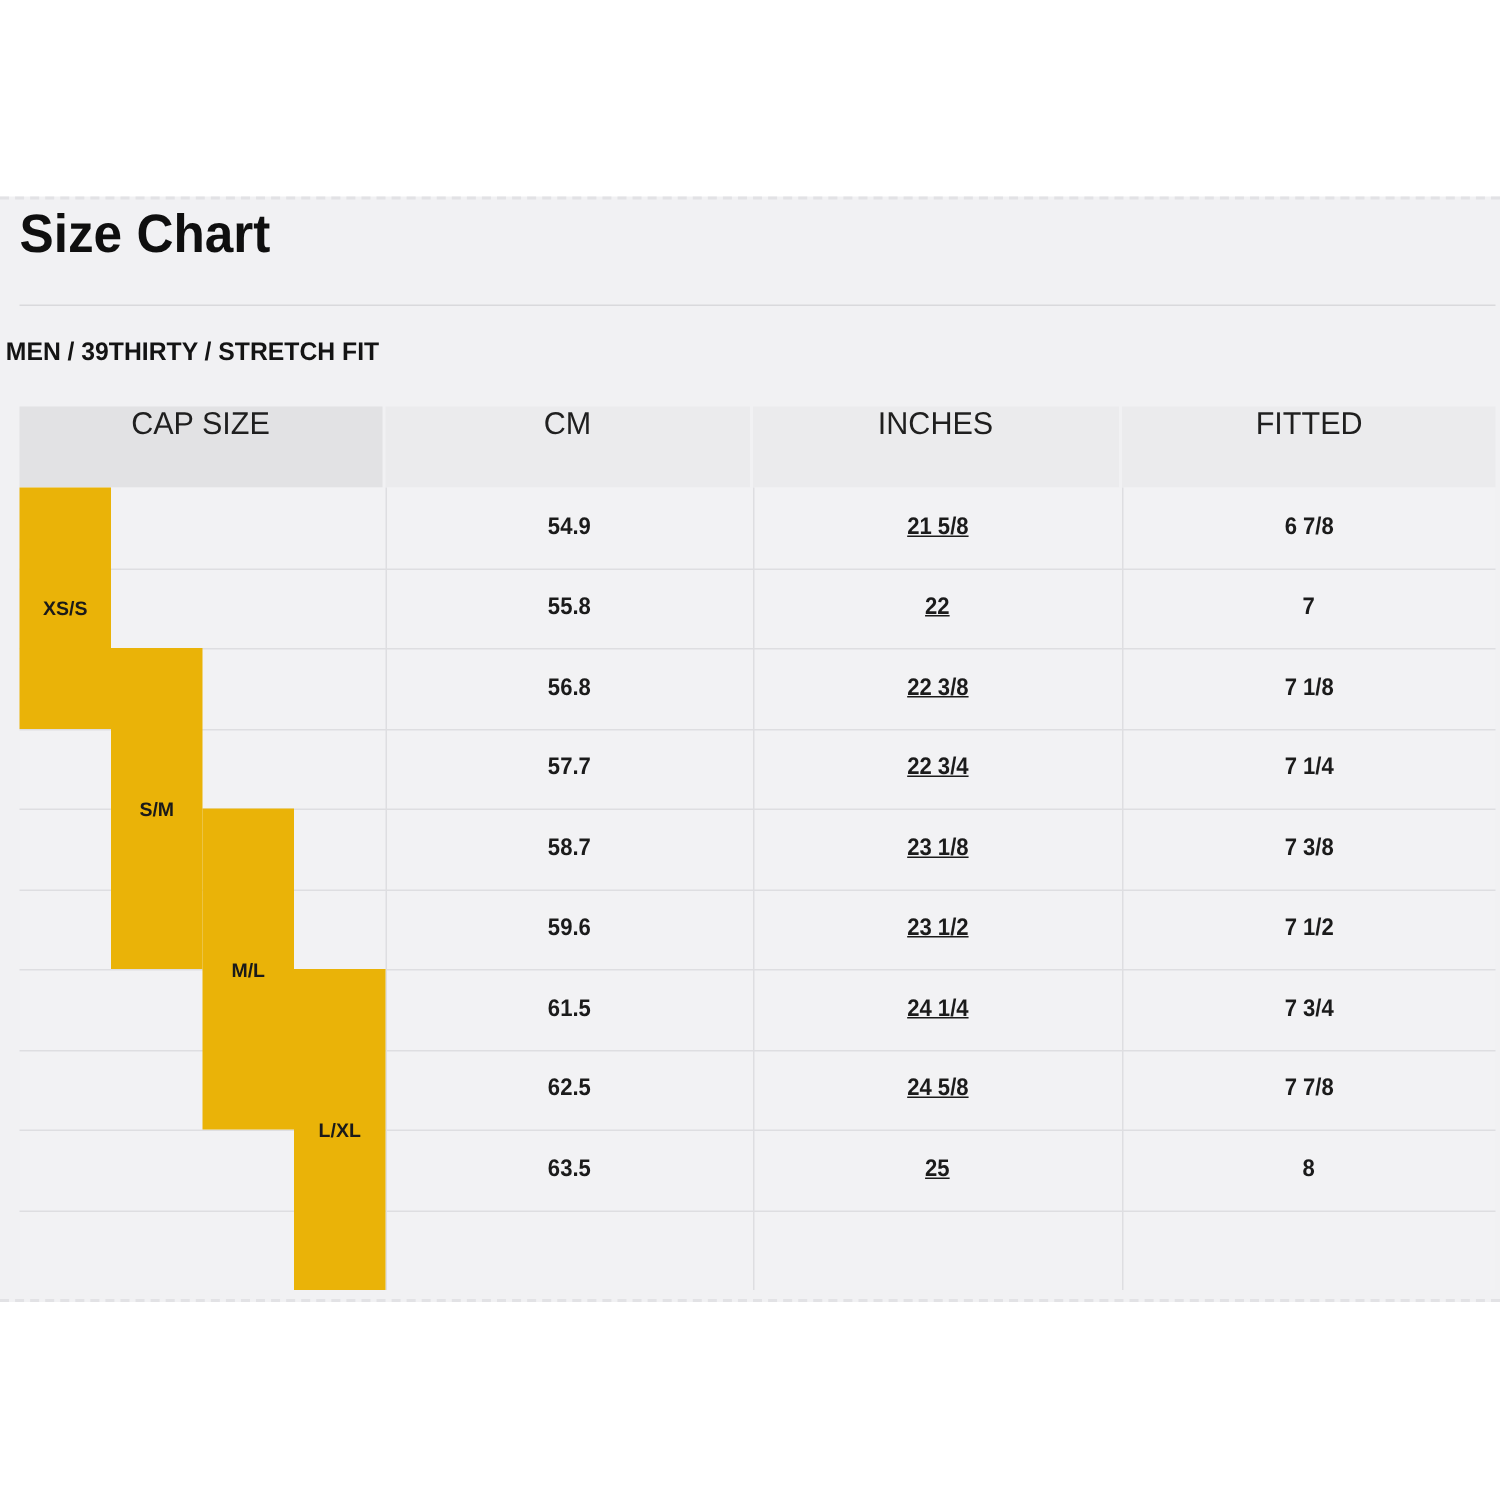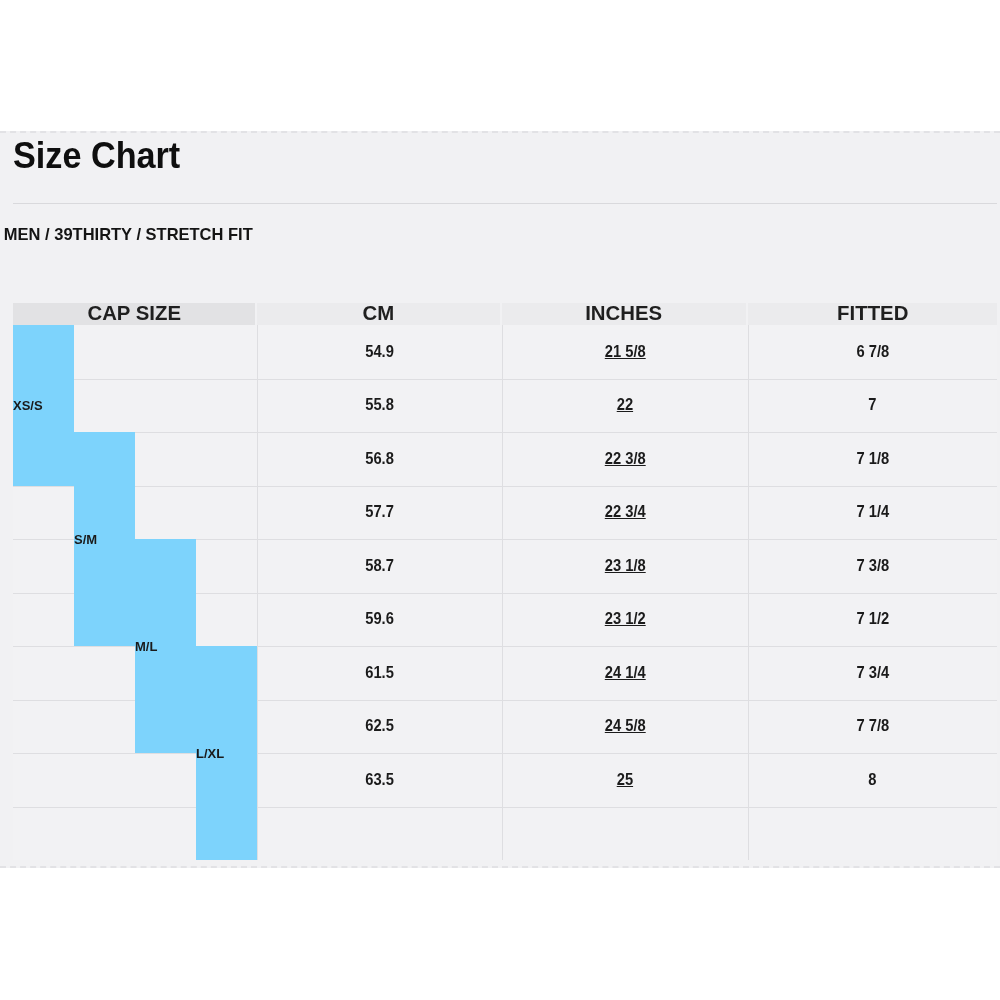--- a/index.html
+++ b/index.html
@@ -10,36 +10,36 @@
   .title{position:absolute;left:13px;top:2px;font-size:36px;line-height:42px;font-weight:700;color:#0f0f0f;}
   .cond-l{display:inline-block;transform:scaleX(0.95);transform-origin:0 50%;}
   .divider{position:absolute;left:13px;top:70px;width:984px;height:1px;background:#d9d9dc;}
   .subtitle{position:absolute;left:0;top:91px;width:100%;
             font-size:17px;line-height:22px;font-weight:700;color:#141414;}
   .cond{display:inline-block;transform:scaleX(0.92);transform-origin:50% 50%;white-space:nowrap;}
   .cond-h{display:inline-block;transform:scaleX(0.97);transform-origin:50% 50%;white-space:nowrap;}
 
   .table{position:absolute;left:13px;top:138px;width:984px;}
   .thead{display:flex;height:54px;}
-  .th{display:flex;align-items:flex-end;justify-content:center;background:#ebebed;
-      font-size:21px;color:#1f1f1f;font-weight:700;margin-top:32px;}
+  .th{display:flex;align-items:flex-start;justify-content:center;background:#ebebed;
+      font-size:21px;color:#1f1f1f;font-weight:400;}
   .th1{width:242px;margin-right:2px;background:#e2e2e4;}
   .th2{width:243px;margin-right:2px;}
   .th3{width:244px;margin-right:2px;}
   .th4{width:249px;}
 
   .tbody{position:relative;height:535px;background:#f2f2f4;}
   .hline{position:absolute;left:0;width:984px;height:1px;background:#dedee1;z-index:1;}
   .h1{top:53.5px;}.h2{top:107px;}.h3{top:160.5px;}.h4{top:214px;}.h5{top:267.5px;}
   .h6{top:321px;}.h7{top:374.5px;}.h8{top:428px;}.h9{top:481.5px;}
   .vline{position:absolute;top:0;height:535px;width:1px;background:#dedee1;z-index:1;}
   .v1{left:244px;}.v2{left:489px;}.v3{left:735px;}
 
-  .blk{position:absolute;width:61px;background:#7dd3fc;z-index:2;
-       display:flex;align-items:center;justify-content:flex-start;}
+  .blk{position:absolute;width:61px;background:#eab308;z-index:2;
+       display:flex;align-items:center;justify-content:center;}
   .blk-xss{left:0;top:0;height:160.5px;}
   .blk-sm{left:61px;top:107px;height:214px;}
   .blk-ml{left:122px;top:214px;height:214px;}
   .blk-lxl{left:183px;top:321px;height:214px;}
   .blk-label{font-size:13px;font-weight:700;color:#1a1a1a;}
 
   .rows{position:absolute;left:244px;top:0;width:740px;height:535px;z-index:3;}
   .row{height:53.5px;display:flex;}
   .cell{display:flex;align-items:center;justify-content:center;
         font-size:16px;font-weight:700;color:#1b1b1b;}

